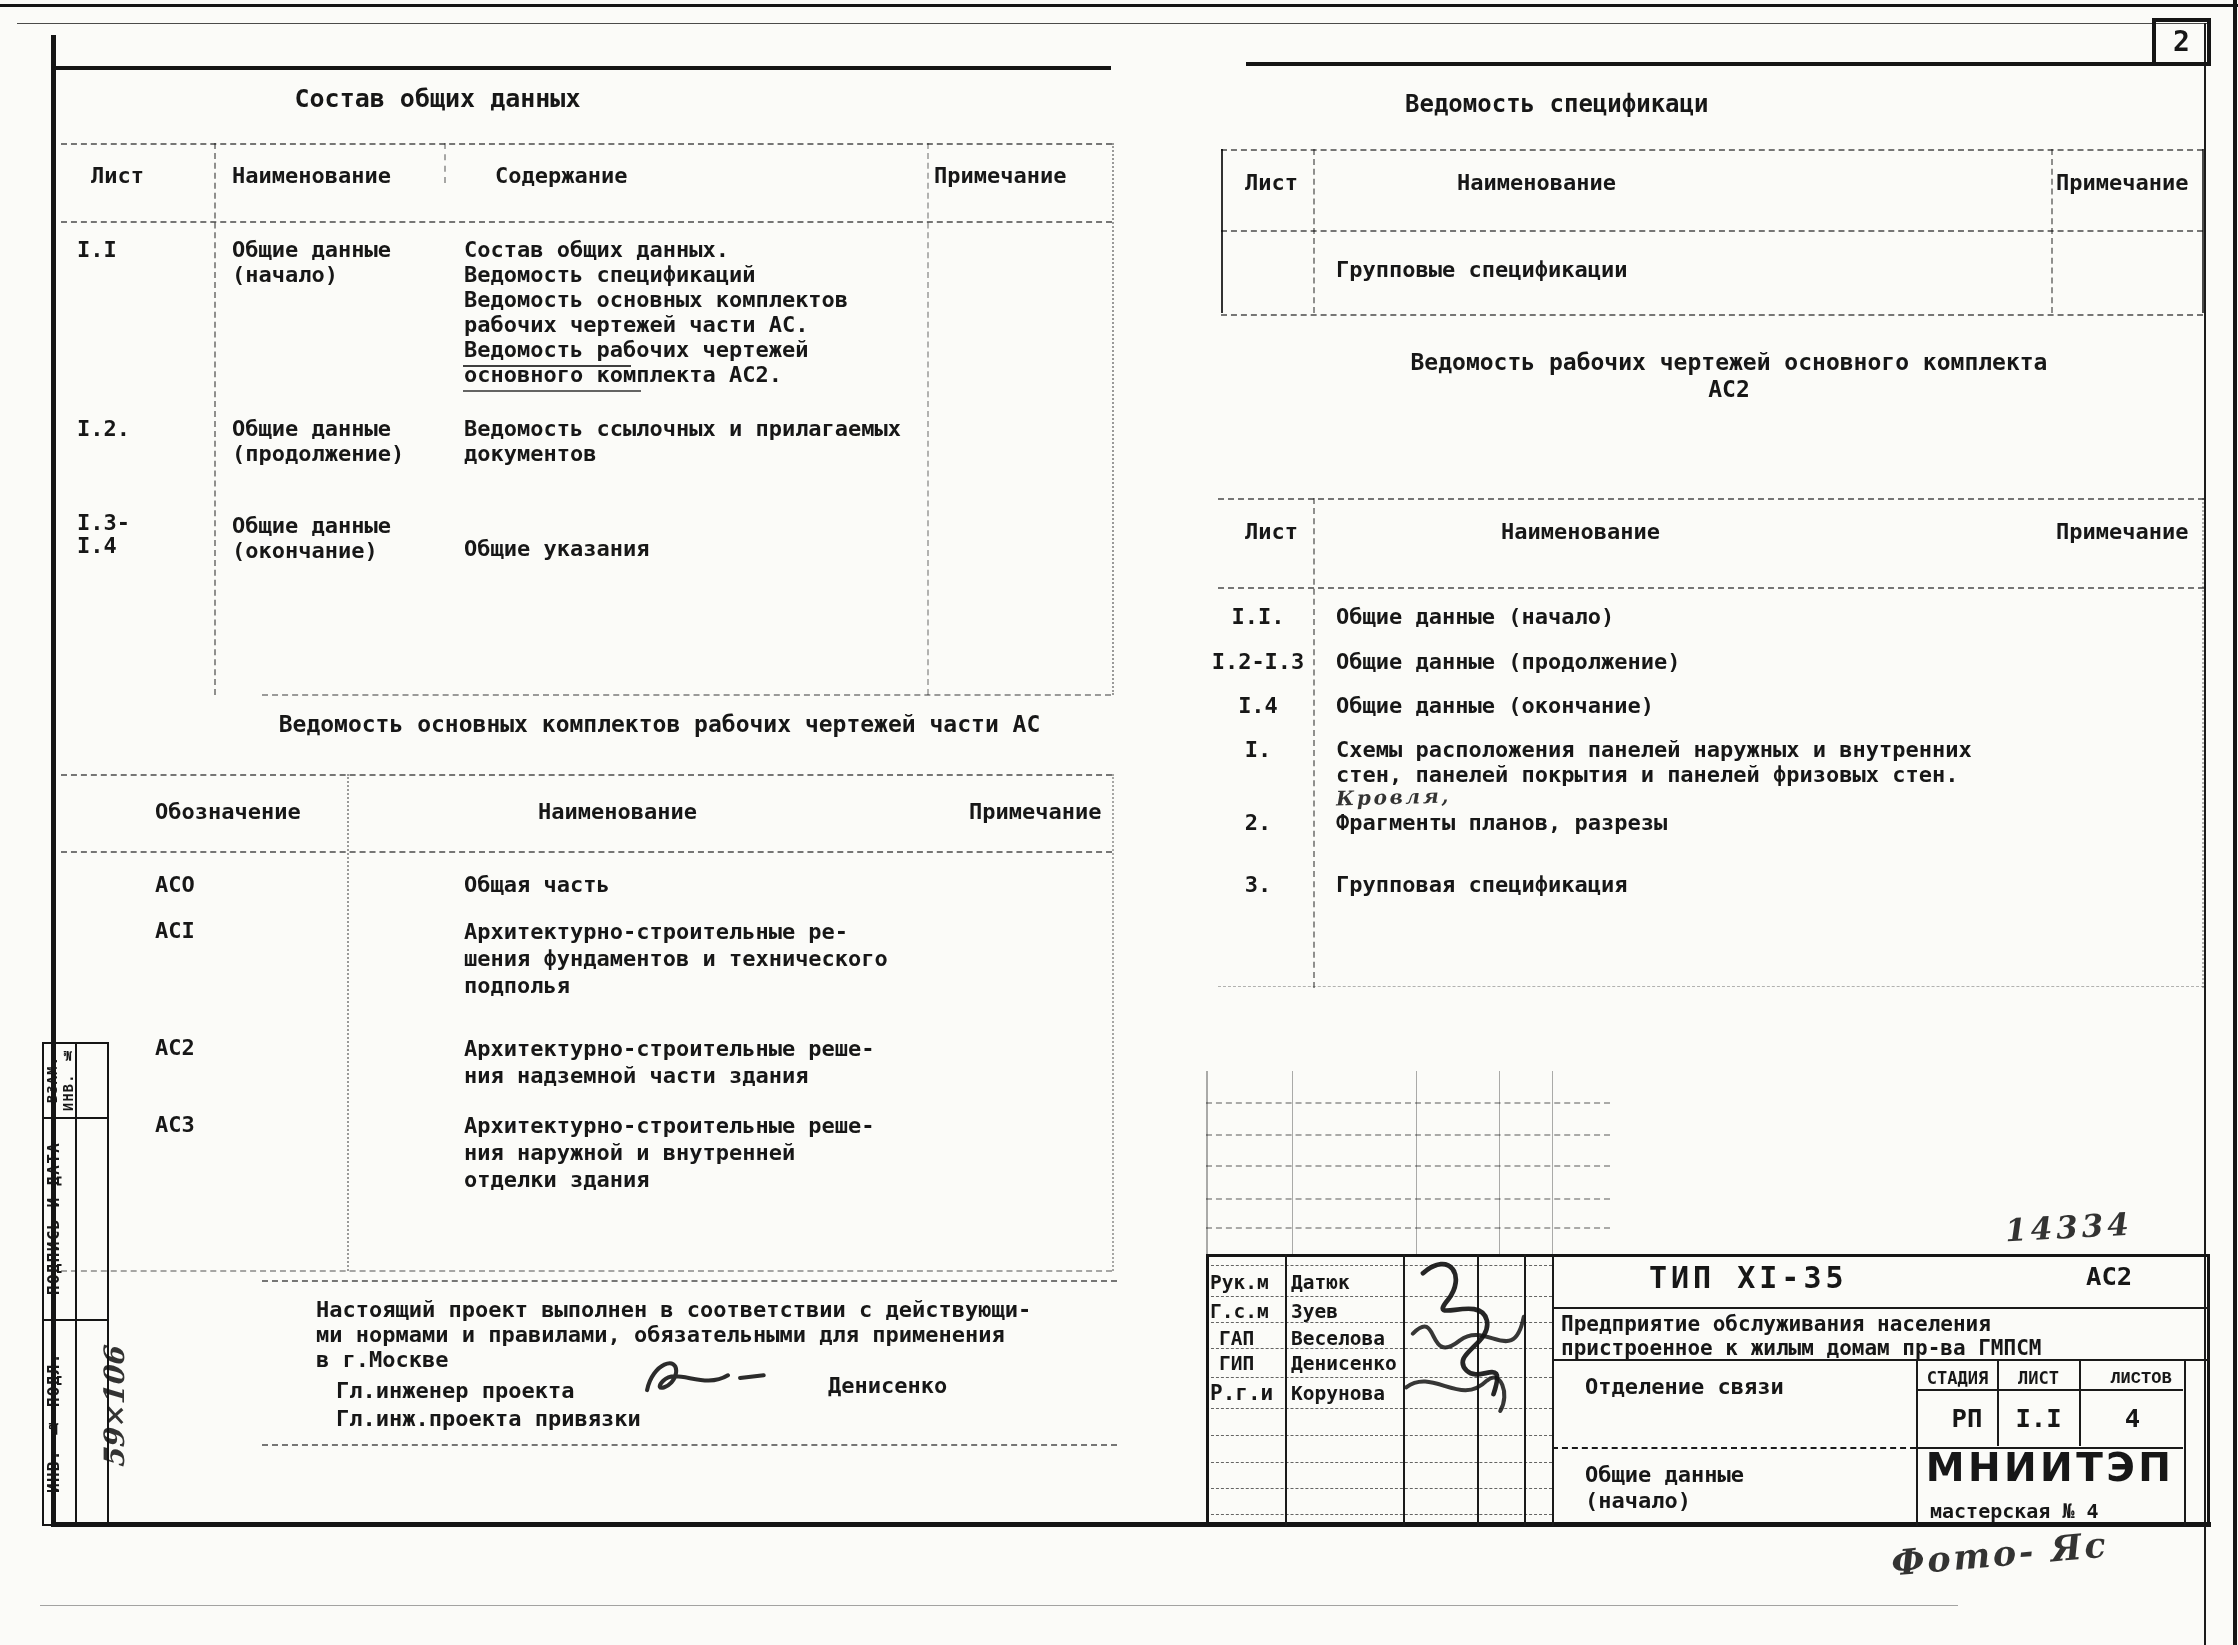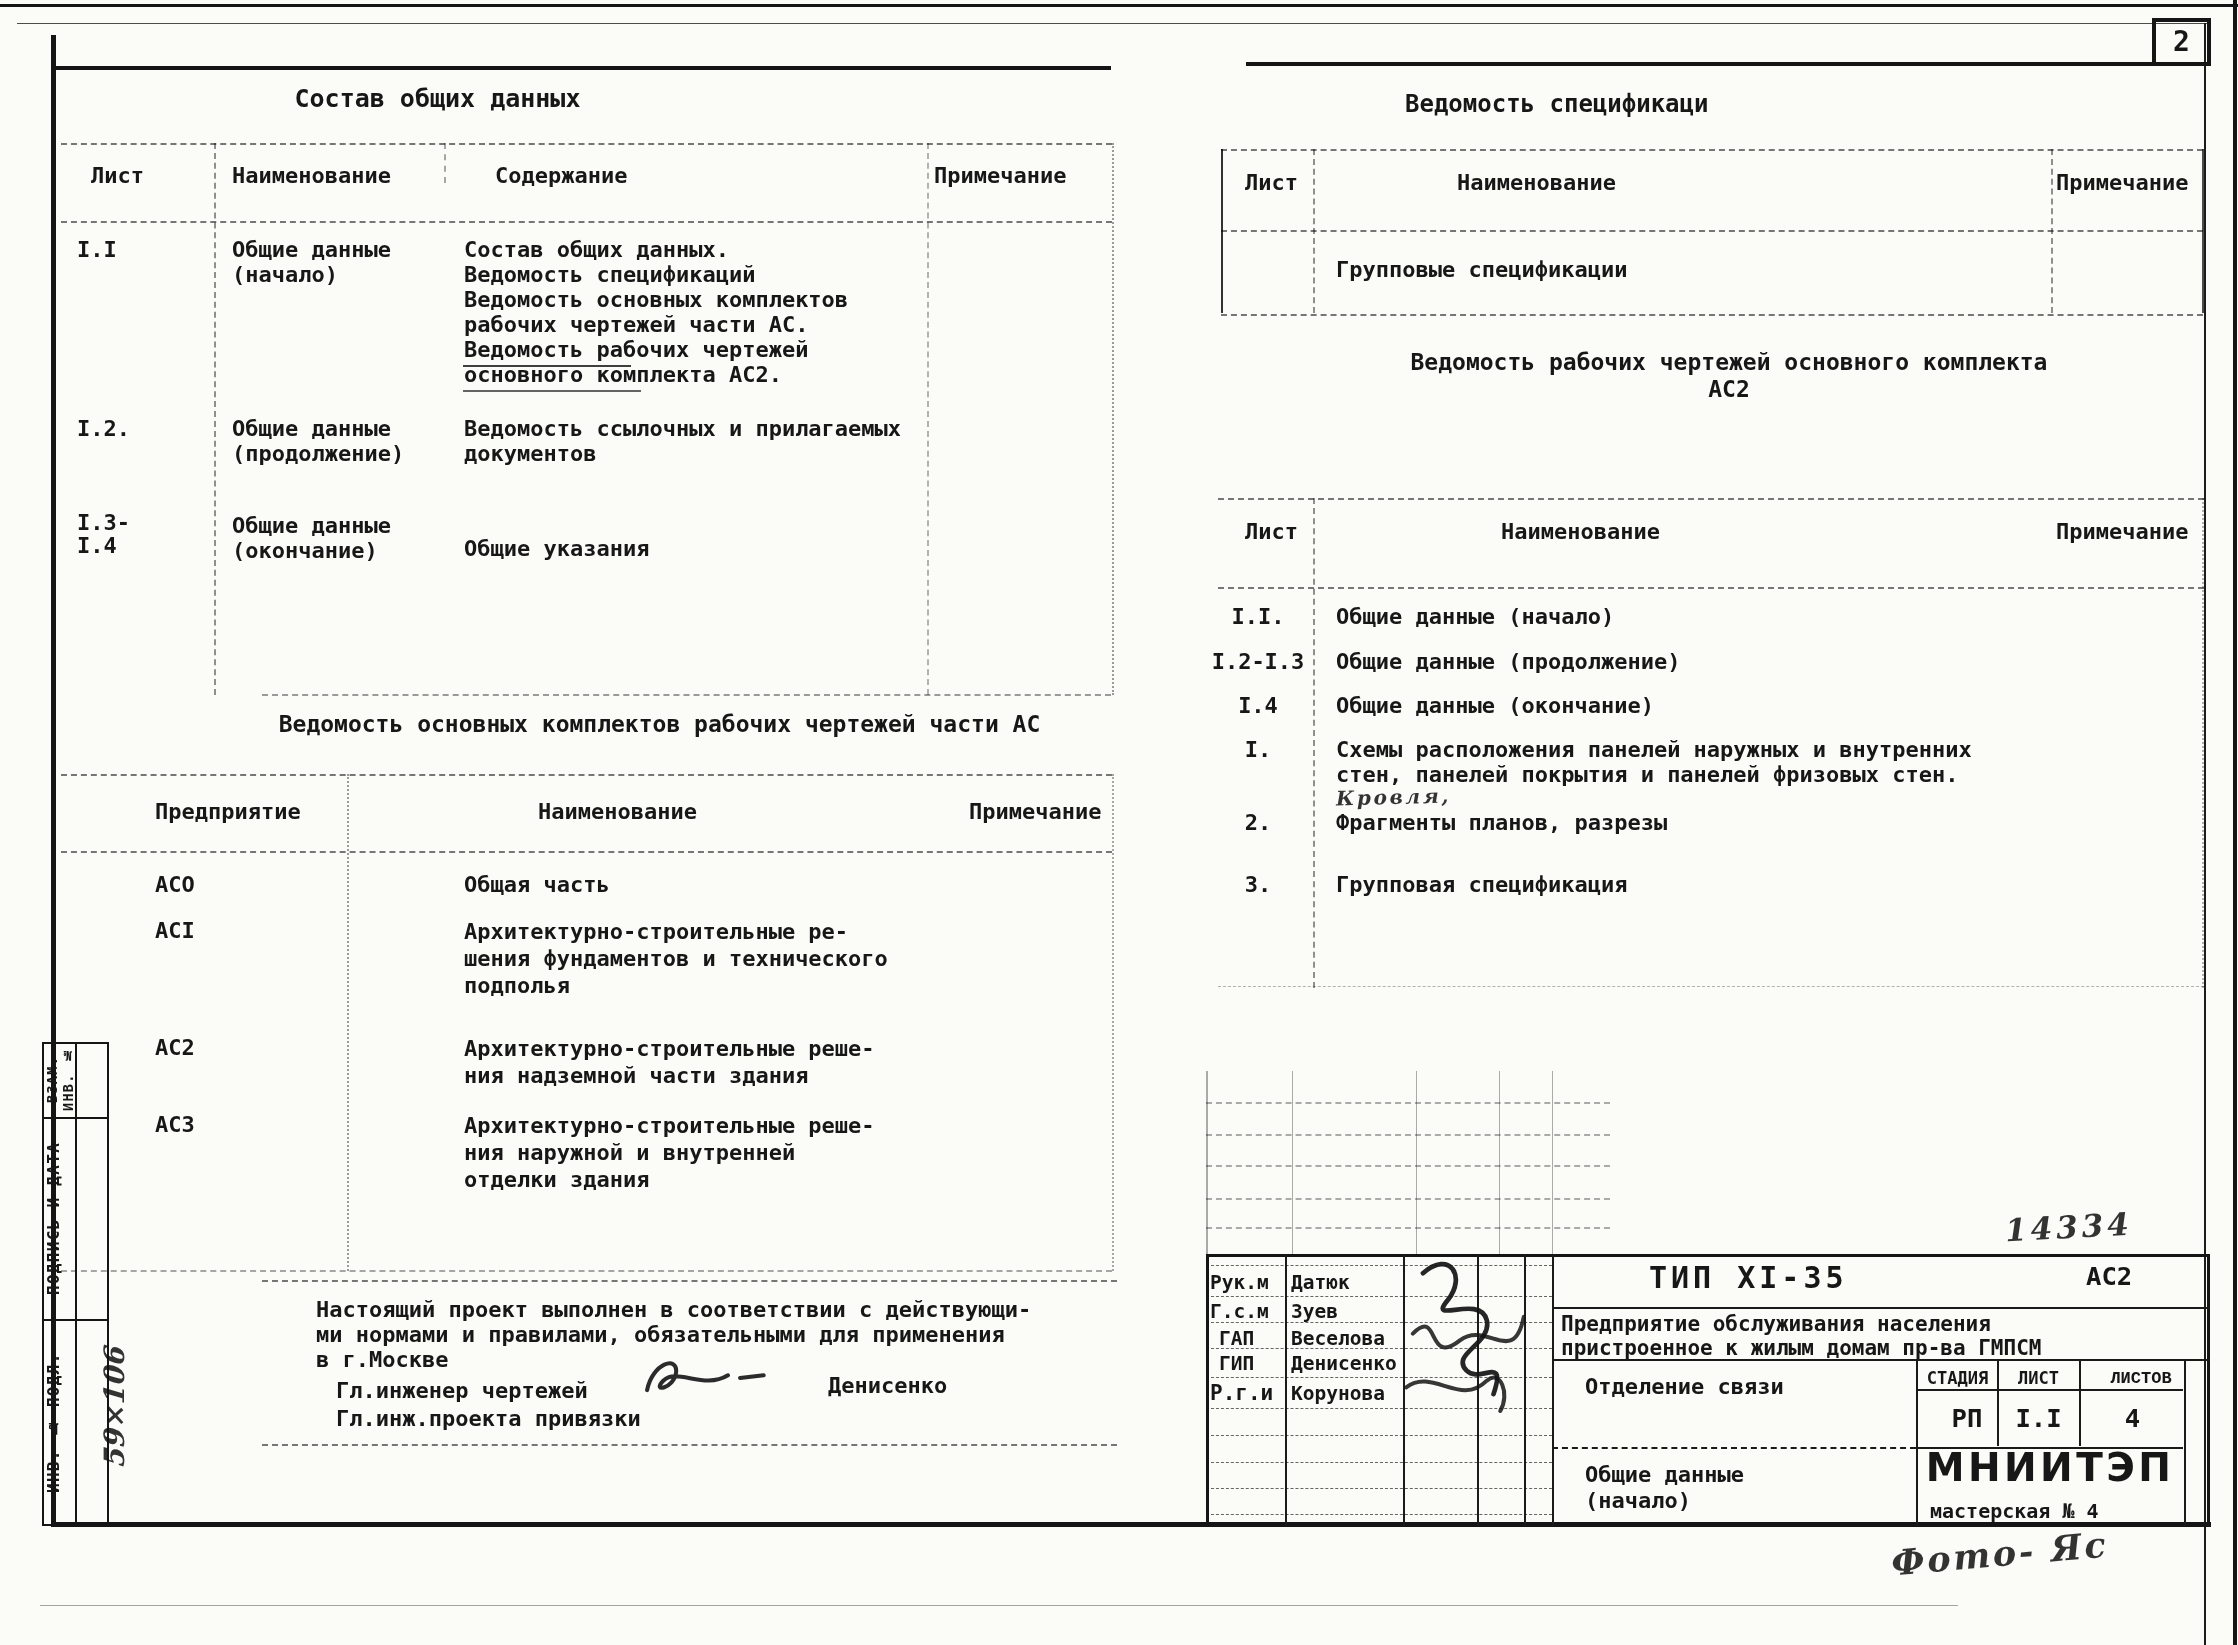--- a/index.html
+++ b/index.html
@@ -82,21 +82,21 @@
   <div class="t" style="left:464px;top:536px;">Общие указания</div>
 
   <div class="t title ctr" style="left:222px;top:712px;width:875px;font-size:23px;">Ведомость основных комплектов рабочих чертежей части АС</div>
 
   <div class="hl" style="left:61px;top:774px;width:1051px;"></div>
   <div class="hl" style="left:61px;top:851px;width:1051px;"></div>
   <div class="hl" style="left:61px;top:1270px;width:1051px;border-top-color:rgba(10,10,10,.35);"></div>
   <div class="vl" style="left:347px;top:774px;height:497px;border-left-style:dotted;border-left-color:rgba(10,10,10,.4);"></div>
   <div class="vl" style="left:1112px;top:774px;height:497px;border-left-style:dotted;border-left-color:rgba(10,10,10,.35);"></div>
 
-  <div class="t" style="left:155px;top:799px;">Предприятие</div>
+  <div class="t" style="left:155px;top:799px;">Обозначение</div>
   <div class="t" style="left:538px;top:799px;">Наименование</div>
   <div class="t" style="left:969px;top:799px;">Примечание</div>
 
   <div class="t" style="left:155px;top:872px;">АСО</div>
   <div class="t" style="left:464px;top:872px;">Общая часть</div>
   <div class="t" style="left:155px;top:918px;">АСI</div>
   <div class="t" style="left:464px;top:918px;line-height:27px;">Архитектурно-строительные ре-
 шения фундаментов и технического
 подполья</div>
   <div class="t" style="left:155px;top:1035px;">АС2</div>
@@ -105,21 +105,21 @@
   <div class="t" style="left:155px;top:1112px;">АС3</div>
   <div class="t" style="left:464px;top:1112px;line-height:27px;">Архитектурно-строительные реше-
 ния наружной и внутренней
 отделки здания</div>
 
   <div class="hl" style="left:262px;top:1280px;width:855px;"></div>
   <div class="hl" style="left:262px;top:1444px;width:855px;"></div>
   <div class="t" style="left:316px;top:1297px;width:801px;">Настоящий проект выполнен в соответствии с действующи-
 ми нормами и правилами, обязательными для применения
 в г.Москве</div>
-  <div class="t" style="left:336px;top:1378px;">Гл.инженер чертежей</div>
+  <div class="t" style="left:336px;top:1378px;">Гл.инженер проекта</div>
   <div class="t" style="left:828px;top:1373px;">Денисенко</div>
   <div class="t" style="left:336px;top:1406px;">Гл.инж.проекта привязки</div>
   <svg style="left:639px;top:1351px;" width="155" height="54" viewBox="0 0 230 80">
     <path d="M12,58 C20,18 58,6 55,32 C52,56 18,62 36,44 C56,24 96,58 132,36 M150,40 L185,36" fill="none" stroke="#141414" stroke-width="6" stroke-linecap="round" opacity=".9"></path>
   </svg>
 
   <div class="t title" style="left:1405px;top:92px;font-size:24px;">Ведомость спецификаци</div>
 
   <div class="hl" style="left:1221px;top:149px;width:982px;"></div>
   <div class="hl" style="left:1221px;top:230px;width:982px;"></div>

